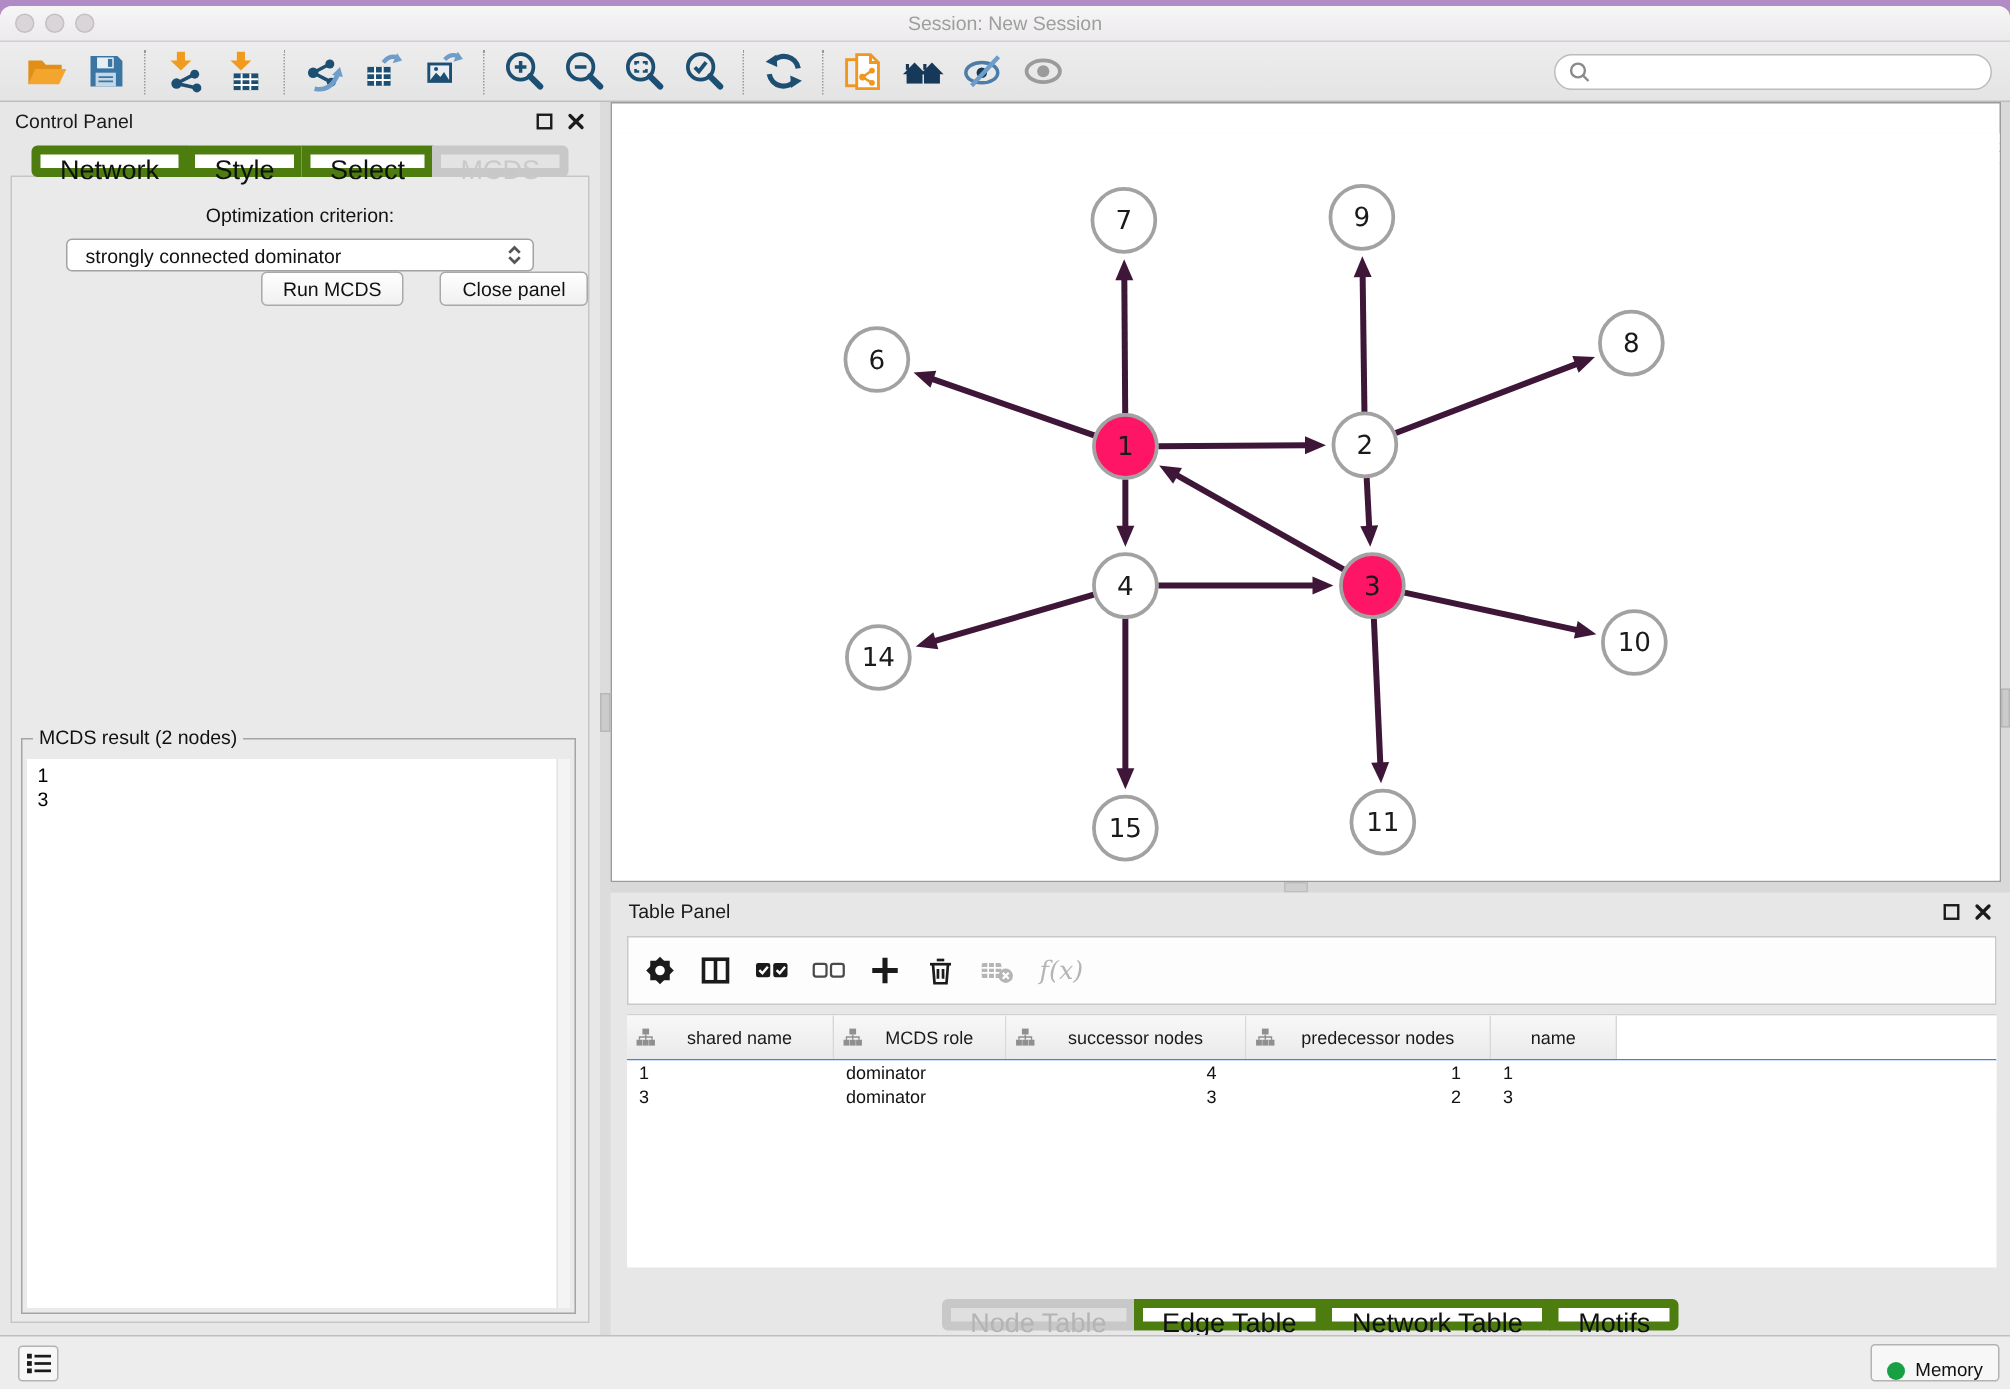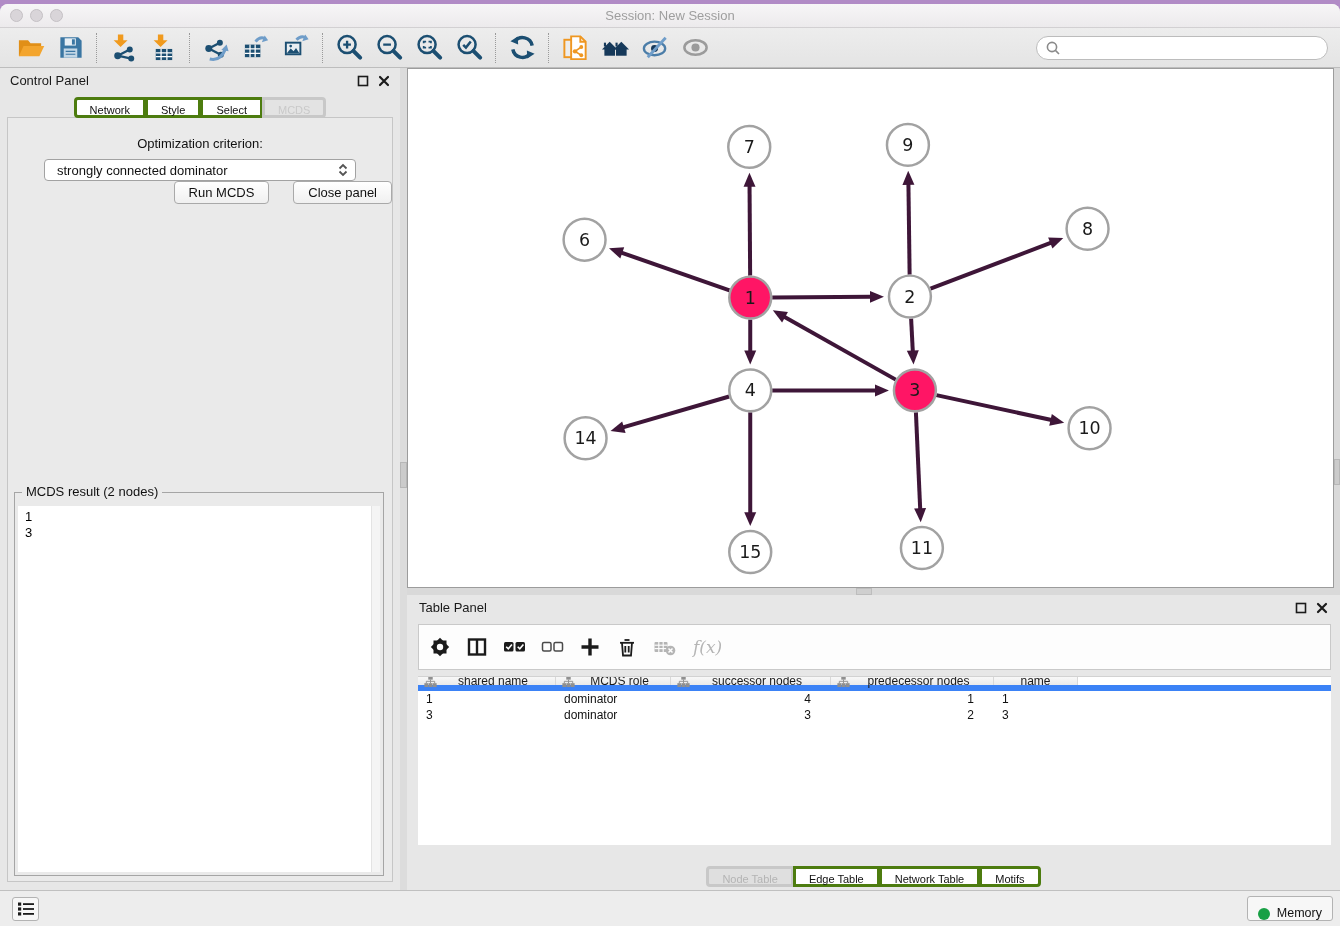--- a/index.html
+++ b/index.html
@@ -21,21 +21,21 @@
     background:#fff;border:1px solid #bcbcbc;border-radius:13px;padding:0 8px;gap:5px;}
   .search-wrap input{border:none;outline:none;flex:1;font-size:13px;background:transparent;
     font-family:"Liberation Sans","DejaVu Sans",sans-serif;}
   
   .main{position:absolute;top:64px;left:0;right:0;bottom:36px;background:#d9d9d9;}
   
   .control-panel{position:absolute;left:0;top:0;width:400px;height:100%;background:#e7e7e7;}
   .panel-title{position:absolute;left:10px;top:0;line-height:26px;font-size:13px;color:#1a1a1a;}
   .ph-icons{position:absolute;right:10px;top:7px;display:flex;gap:9px;align-items:center;}
   .cp-tabs{position:absolute;left:0;right:0;top:29px;display:flex;justify-content:center;z-index:2;}
-  .tab{background:#fff;border:3px solid #4d7c0f;margin-left:-1px;padding:2px 13px;font-size:11px;color:#111;
+  .tab{background:#fff;border:6px solid #4d7c0f;margin-left:-1px;padding:2px 13px;font-size:18px;color:#111;
     height:21px;line-height:16px;}
   .tab:first-child{border-radius:4px 0 0 4px;margin-left:0;}
   .tab:last-child{border-radius:0 4px 4px 0;}
   .tab.active{background:#e3e3e3;color:#c9c9c9;border-color:#c8c8c8;}
   .cp-content{position:absolute;left:7px;right:7px;top:49px;bottom:8px;background:#eaeaea;border:1px solid #c6c6c6;}
   .opt-label{margin-top:18px;text-align:center;font-size:13px;color:#111;}
   .combo{display:flex;align-items:center;width:312px;height:22px;margin:8px auto 0;background:#fff;
     border:1px solid #a2a2a2;border-radius:4px;font-size:13px;padding-left:12px;color:#111;}
   .combo .stepper{margin-left:auto;padding-right:4px;display:flex;}
   .btn-row{display:flex;justify-content:flex-end;gap:24px;}
@@ -57,21 +57,21 @@
   .nw-title{text-align:right;line-height:19px;font-size:11px;color:#2b2b2b;margin-top:20px;}
   .nw-lights{position:absolute;left:6px;top:3px;display:flex;gap:7px;}
   .nw-canvas{position:absolute;top:20px;left:0;right:0;bottom:0;background:#fff;}
   .nw-canvas svg{width:100%;height:100%;display:block;font-family:"DejaVu Sans",sans-serif;}
   
   .table-panel{position:absolute;left:407px;top:527px;right:0;bottom:0;background:#e7e7e7;}
   .tp-toolbar{position:absolute;left:11px;right:9px;top:29px;height:46px;background:#fdfdfd;
     border:1px solid #c9c9c9;display:flex;align-items:center;padding-left:10px;gap:15px;}
   .tp-tbtn{display:flex;align-items:center;justify-content:center;}
   .tp-table{position:absolute;left:11px;right:9px;top:81px;bottom:45px;background:#fff;overflow:hidden;border-top:1px solid #d2d2d2;}
-  .tp-header-row{display:flex;height:14px;background:#fff;border-bottom:6px solid #3b82f6;}
+  .tp-header-row{display:flex;height:30px;background:#fff;border-bottom:1px solid #3b82f6;}
   .th{display:flex;align-items:center;border-right:1px solid #d8d8d8;padding-left:6px;font-size:12px;color:#1a1a1a;
     background:linear-gradient(#f8f8f8,#eaeaea);}
   .thlabel{flex:1;text-align:center;padding-right:6px;white-space:nowrap;}
   .tr{display:flex;height:16px;align-items:center;font-size:12px;color:#111;background:#fff;}
   .td.left{padding-left:8px;text-align:left;}
   .td.right{padding-right:20px;text-align:right;}
   .tp-tabs{position:absolute;left:0;right:0;bottom:3px;display:flex;justify-content:center;}
   .tp-tabs .tab.active{background:#dfdfdf;color:#b4b4b4;}
   
   .statusbar{position:absolute;left:0;right:0;bottom:0;height:36px;background:#ededed;border-top:1px solid #c0c0c0;}

